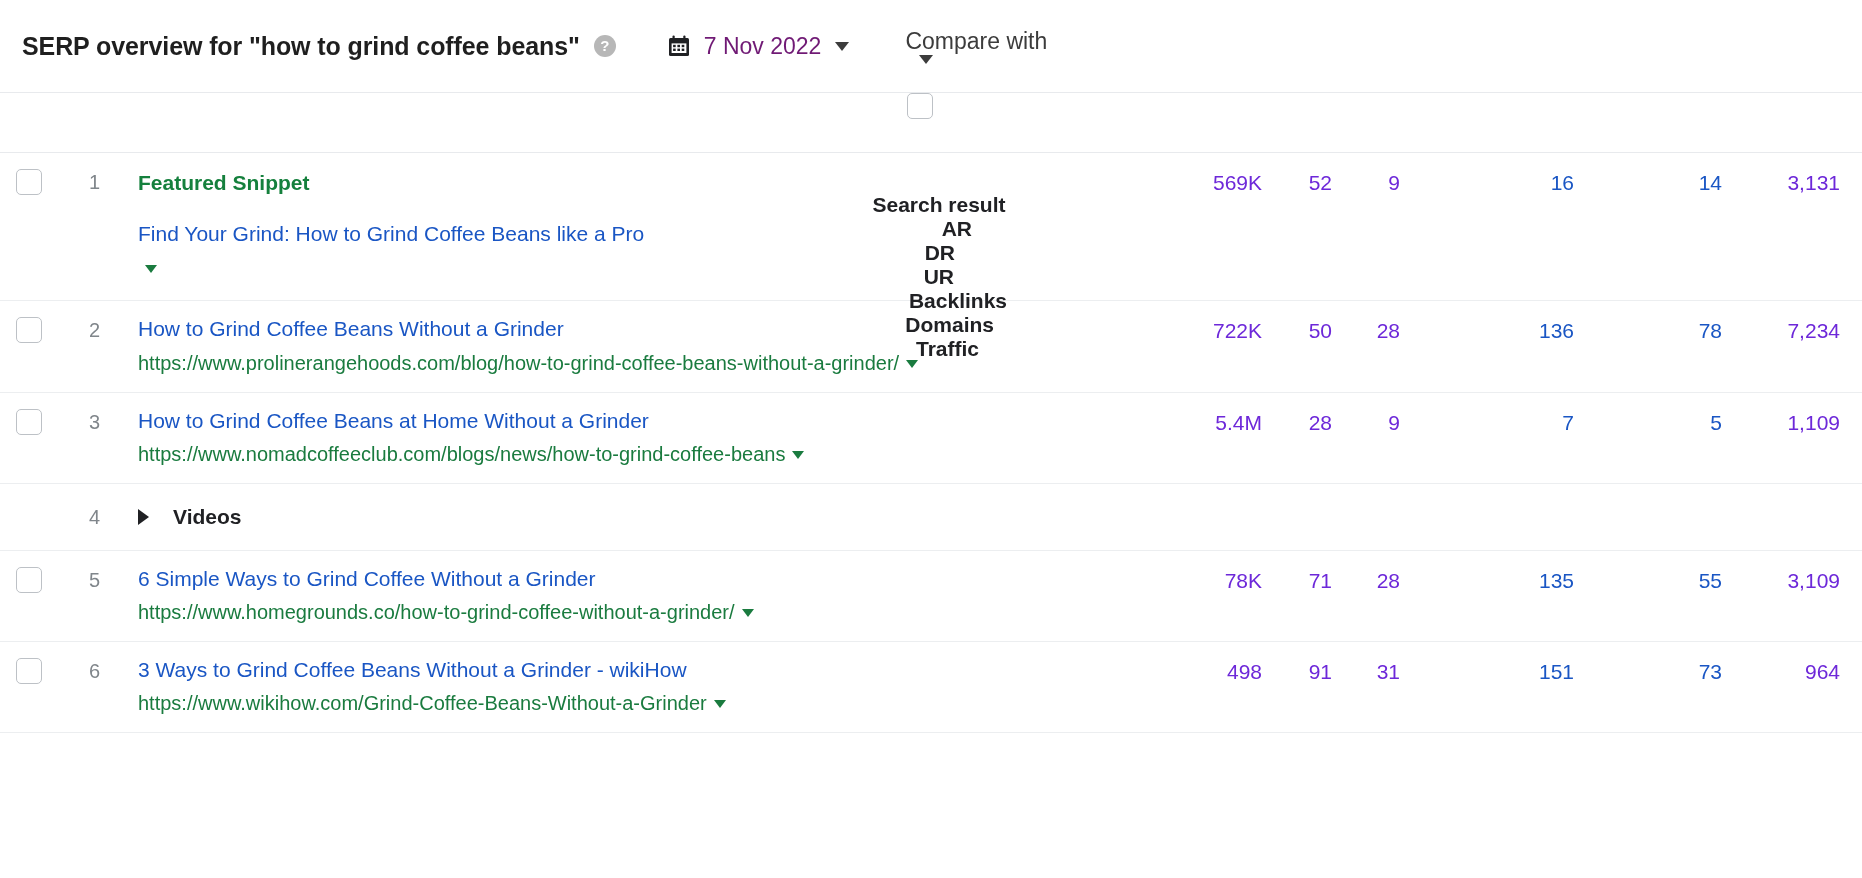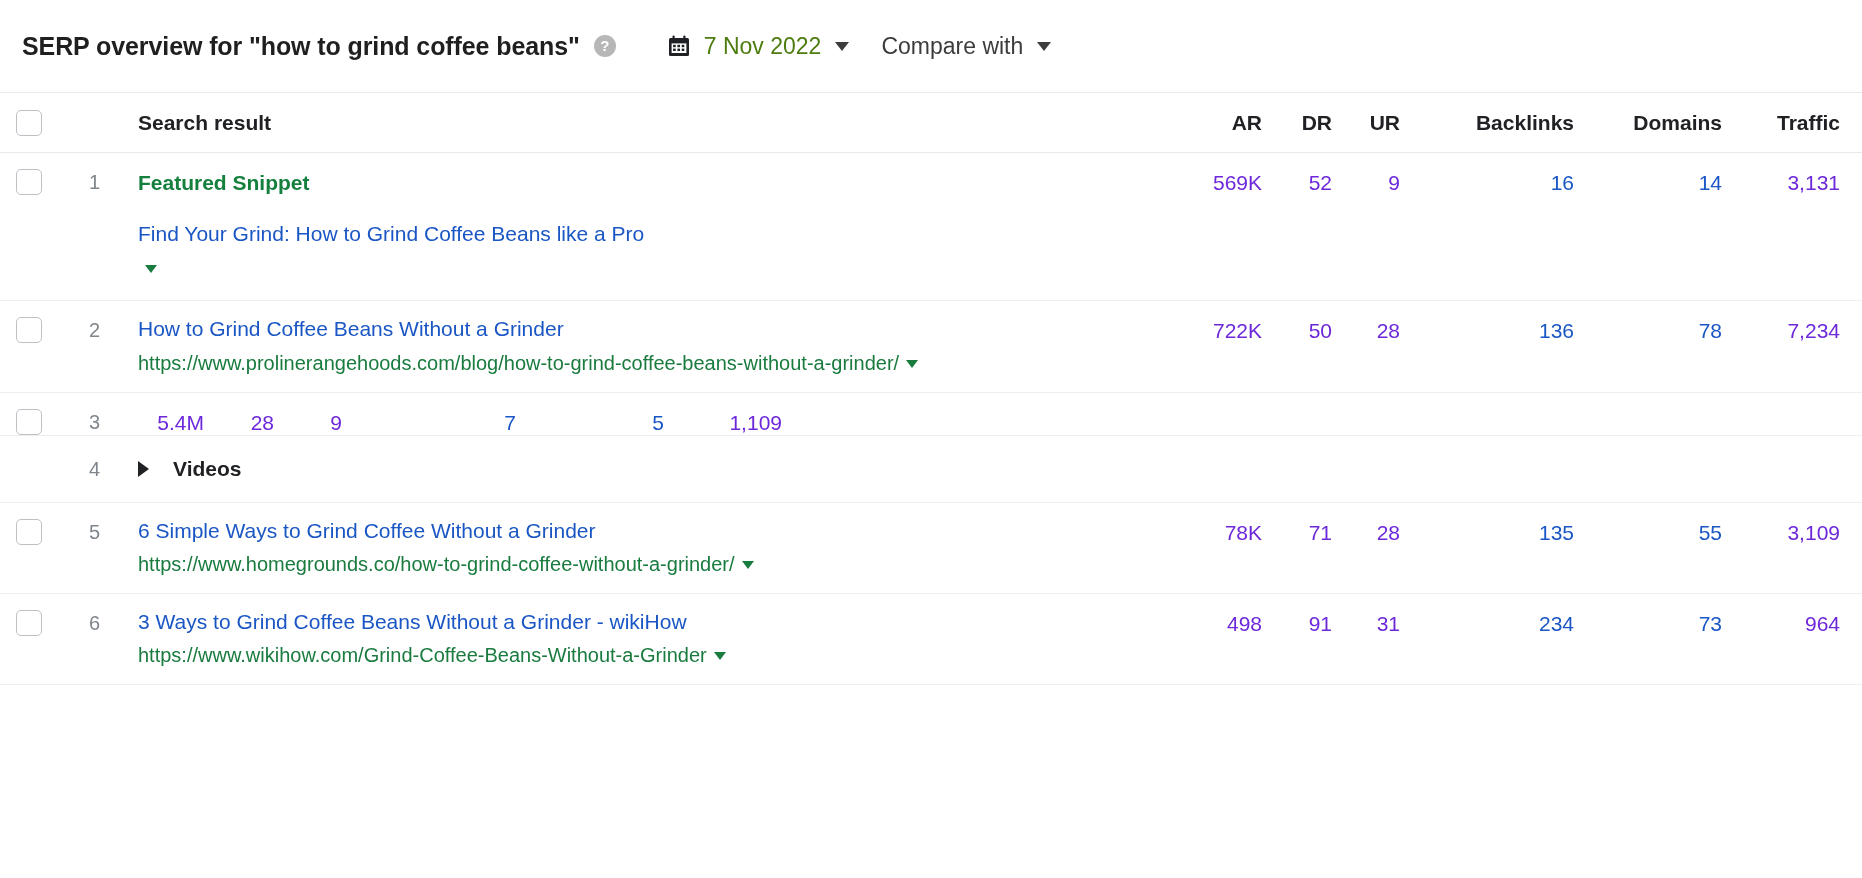--- a/index.html
+++ b/index.html
@@ -55,37 +55,38 @@
     white-space: nowrap;
   }
   .cal-icon {
     width: 22px;
     height: 22px;
     margin-right: 14px;
     flex: 0 0 auto;
   }
   .date-text {
     font-size: 23px;
-    color: #4d7c0f;
+    color: #701a75;
   }
   .caret {
     width: 0;
     height: 0;
     border-left: 7px solid transparent;
     border-right: 7px solid transparent;
     border-top: 9px solid #3c3c3c;
     margin-left: 14px;
     flex: 0 0 auto;
   }
   .compare {
     display: flex;
-    align-items: center;
-    margin-left: 32px;
+    align-items: flex-start;
+    margin-left: 56px;
     cursor: pointer;
     white-space: nowrap;
+    flex-direction: column;
   }
   .compare-text {
     font-size: 23px;
     color: #3c3c3c;
   }
 
   
   .table {
     border-top: 1px solid #e8eaed;
     width: 100%;
@@ -95,20 +96,21 @@
     display: flex;
     align-items: flex-start;
     border-bottom: 1px solid #eceef0;
     box-sizing: border-box;
     padding: 0 22px 0 0;
   }
   .row.header-row {
     border-bottom: 1px solid #e8eaed;
     height: 60px;
     align-items: center;
+    flex-direction: column;
   }
 
   
   .col-check {
     width: 58px;
     flex: 0 0 58px;
     display: flex;
     justify-content: center;
     padding-top: 16px;
   }
@@ -326,20 +328,26 @@
     <div class="col-num c-backlinks link-num">136</div>
     <div class="col-num c-domains link-num">78</div>
     <div class="col-num c-traffic">7,234</div>
   </div>
 
   <div class="row">
     <div class="col-check">
       <div class="checkbox"></div>
     </div>
     <div class="col-rank">3</div>
+    <div class="col-result">
+      <a class="result-title">How to Grind Coffee Beans at Home Without a Grinder</a>
+      <div class="result-url">
+        <span>https://www.nomadcoffeeclub.com/blogs/news/how-to-grind-coffee-beans</span><span class="url-caret"></span>
+      </div>
+    </div>
     <div class="col-num c-ar">5.4M</div>
     <div class="col-num c-dr">28</div>
     <div class="col-num c-ur">9</div>
     <div class="col-num c-backlinks link-num">7</div>
     <div class="col-num c-domains link-num">5</div>
     <div class="col-num c-traffic">1,109</div>
   </div>
 
   <div class="row group-row">
     <div class="col-check"></div>
@@ -382,18 +390,18 @@
     <div class="col-rank">6</div>
     <div class="col-result">
       <a class="result-title">3 Ways to Grind Coffee Beans Without a Grinder - wikiHow</a>
       <div class="result-url">
         <span>https://www.wikihow.com/Grind-Coffee-Beans-Without-a-Grinder</span><span class="url-caret"></span>
       </div>
     </div>
     <div class="col-num c-ar">498</div>
     <div class="col-num c-dr">91</div>
     <div class="col-num c-ur">31</div>
-    <div class="col-num c-backlinks link-num">234</div>
+    <div class="col-num c-backlinks link-num">151</div>
     <div class="col-num c-domains link-num">73</div>
     <div class="col-num c-traffic">964</div>
   </div>
 
 </div>
 
 </body></html>

